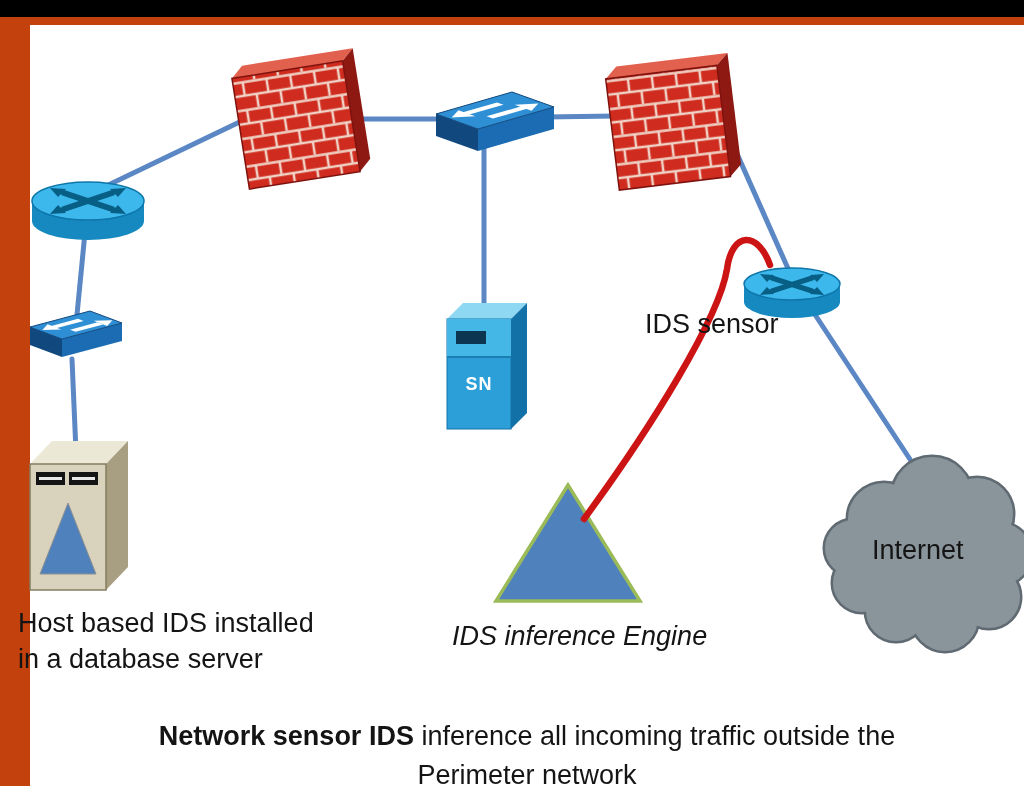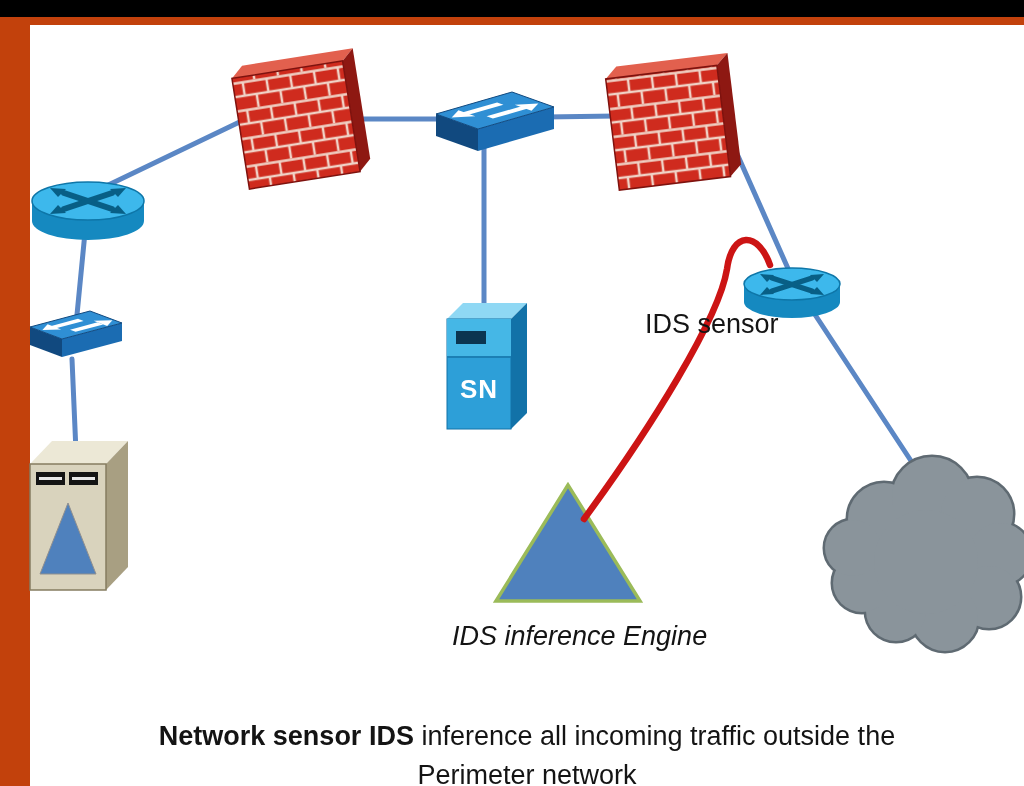--- a/index.html
+++ b/index.html
@@ -3,21 +3,21 @@
 <meta charset="utf-8">
 <style>
   html,body{margin:0;padding:0;background:#000;}
   .stage{
     position:relative;width:1024px;height:786px;background:#c2410c;overflow:hidden;
     font-family:"Liberation Sans","DejaVu Sans",sans-serif;
     margin-top:17px;
   }
   .stage svg{position:absolute;left:0;top:0;display:block;}
   .lbl{position:absolute;font-size:27px;color:#141414;white-space:nowrap;line-height:1.35;}
-  .lbl.sn{font-size:26px;font-weight:bold;color:#ffffff;letter-spacing:1px;}
+  .lbl.sn{font-size:18px;font-weight:bold;color:#ffffff;letter-spacing:1px;}
   .caption{
     position:absolute;left:30px;top:700px;width:994px;text-align:center;
     font-size:27px;color:#141414;line-height:1.45;
   }
   .bold{font-weight:bold;}
 </style>
 </head>
 <body>
 
 <div class="stage">
@@ -161,21 +161,26 @@
 
     <polygon points="568,468 496,584 640,584" fill="#4f81bd" stroke="#9bbb59" stroke-width="3.5"></polygon>
 
     <path d="M770 248 C758 214 732 214 727 252 C719 302 650 412 584 502" stroke="#cc1414" stroke-width="6.5" fill="none" stroke-linecap="round"></path>
   </svg>
 
   <div class="lbl" style="left:645px;top:289px;">IDS sensor</div>
 
   <div class="lbl sn" style="left:447px;top:355px;width:64px;text-align:center;">SN</div>
 
+  <div class="lbl" style="left:872px;top:515px;">Internet</div>
 
+  <div class="lbl" style="left:18px;top:588px;">
+    <div>Host based IDS installed</div>
+    <div>in a database server</div>
+  </div>
 
   <div class="lbl" style="left:452px;top:601px;font-style:italic;">IDS inference Engine</div>
 
   <div class="caption">
     <div><span class="bold">Network sensor IDS</span><span> inference all incoming traffic outside the</span></div>
     <div>Perimeter network</div>
   </div>
 
 </div>
 

